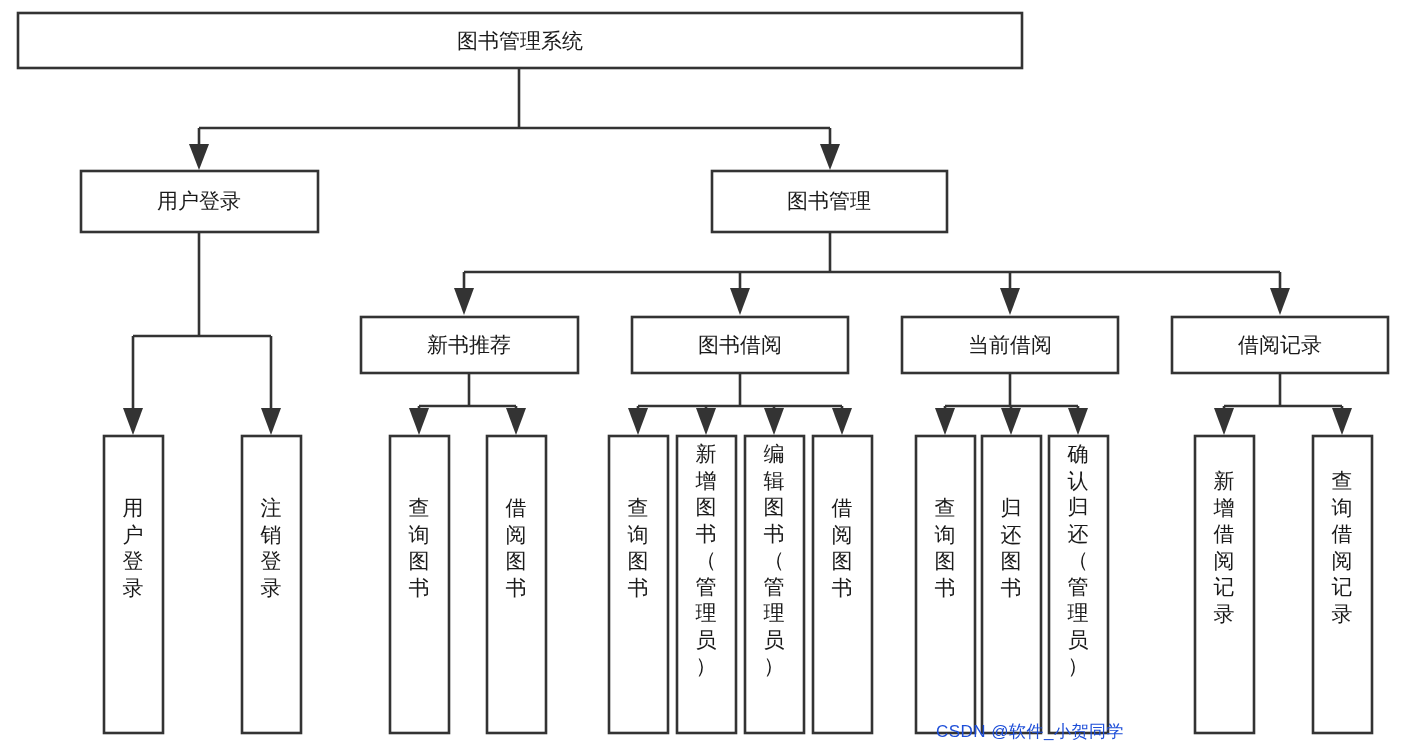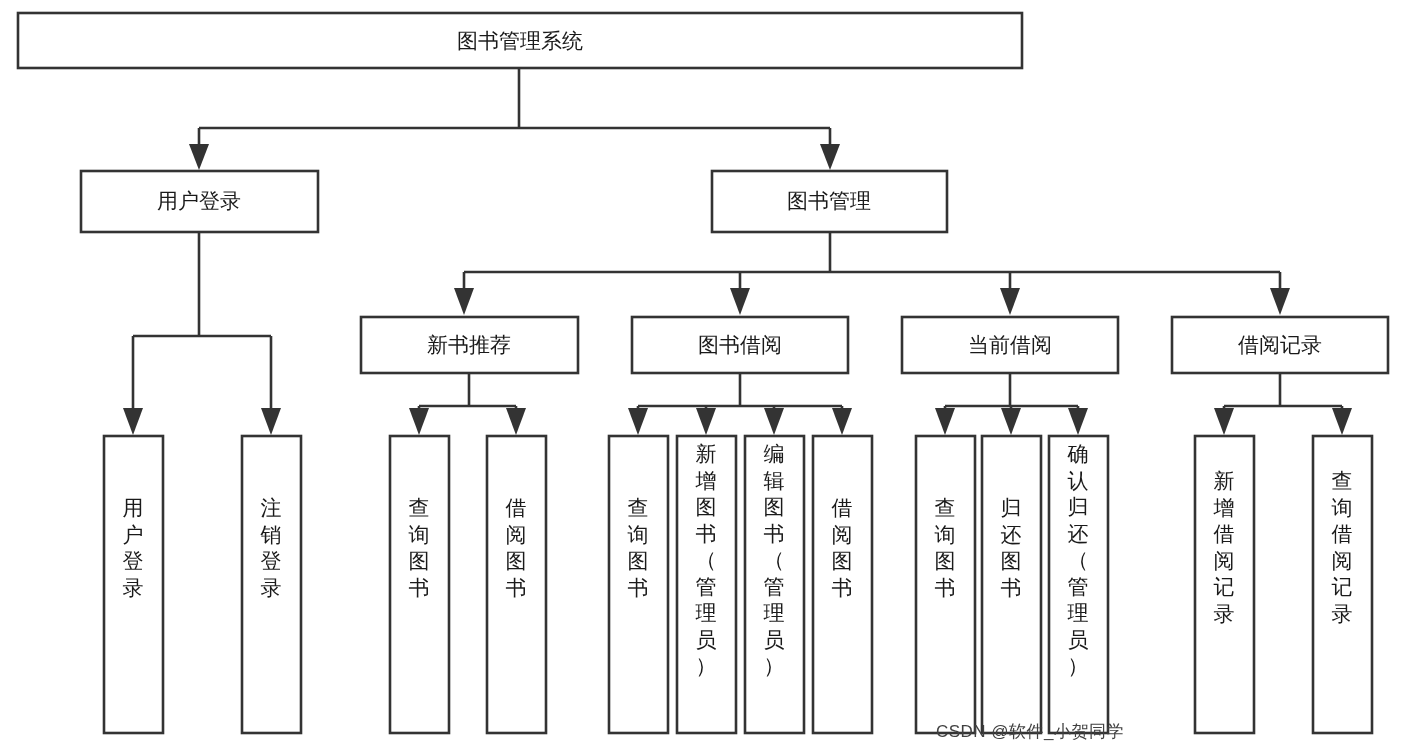--- a/index.html
+++ b/index.html
@@ -52,21 +52,21 @@
     stroke-linecap: butt;
   }
   .arrow-head {
     fill: #333333;
     stroke: none;
   }
   .watermark {
     position: absolute;
     right: 8px;
     bottom: 4px;
-    color: #404040;
+    color: #1d4ed8;
     font-family: "Liberation Sans", sans-serif;
     font-size: 17px;
     letter-spacing: 0.5px;
     white-space: nowrap;
     user-select: none;
   }
 </style>
 </head>
 <body>
 

